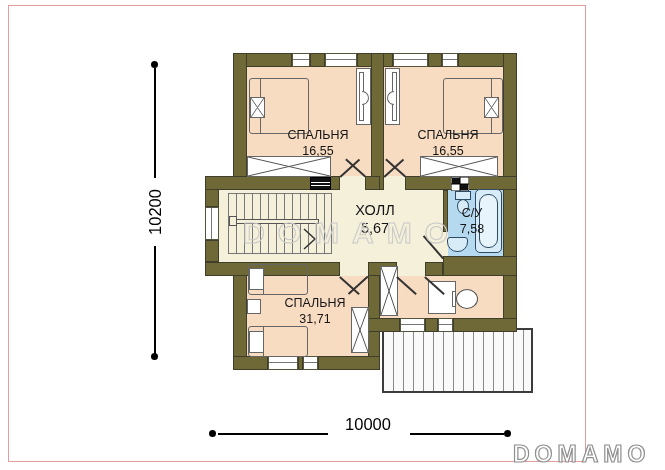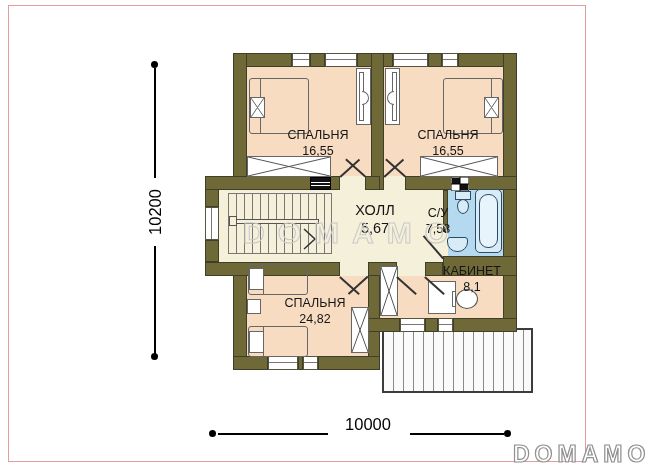--- a/index.html
+++ b/index.html
@@ -240,28 +240,24 @@
       <span>16,55</span>
   </div>
   <div class="rlabel" style="left:448px;top:128px;">
     <span>СПАЛЬНЯ</span>
       <span>16,55</span>
   </div>
   <div class="rlabel big" style="left:375px;top:201px;">
     <span>ХОЛЛ</span>
       <span>5,67</span>
   </div>
-  <div class="rlabel" style="left:438px;top:206px;">
+  <div class="rlabel" style="left:472px;top:206px;">
     <span>С/У</span>
       <span>7,58</span>
   </div>
-  <div class="rlabel" style="left:472px;top:264px;">
-    <span>КАБИНЕТ</span>
-      <span>8,1</span>
-  </div>
   <div class="rlabel" style="left:315px;top:296px;">
     <span>СПАЛЬНЯ</span>
-      <span>24,82</span>
+      <span>31,71</span>
   </div>
 
   <div class="watermark">DOMAMO</div>
   <div class="logo">DOMAMO</div>
 </div>
 
 </body></html>

